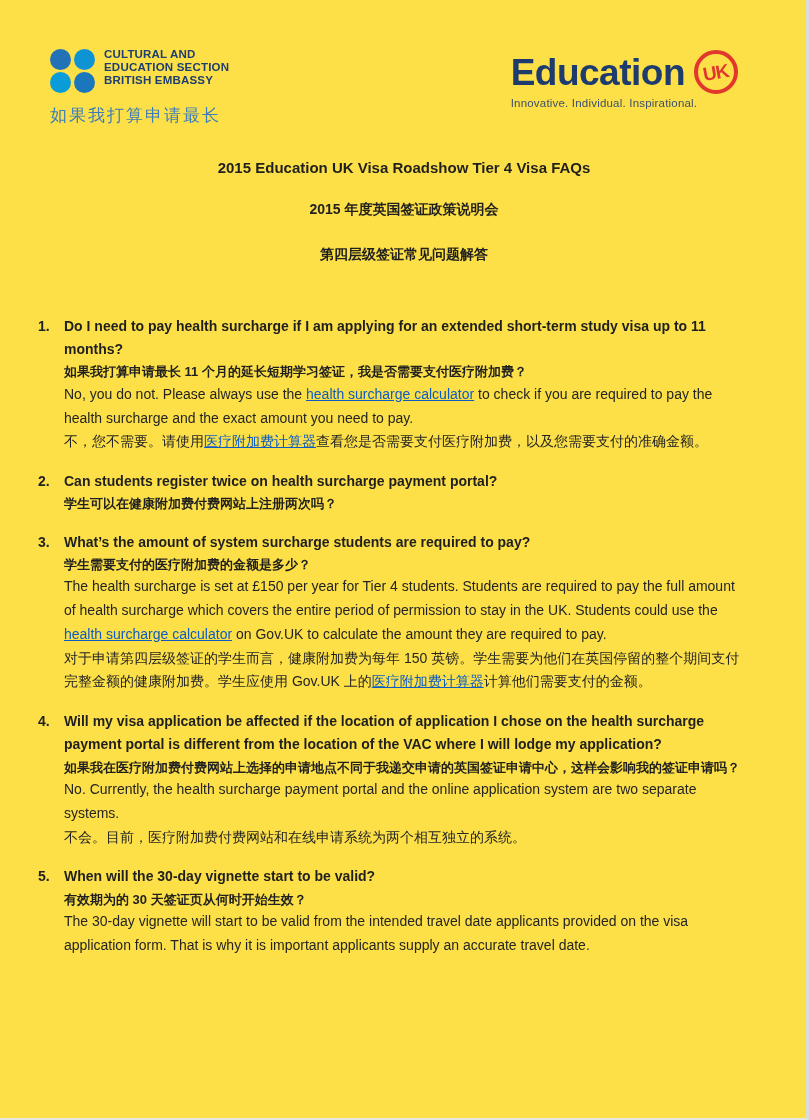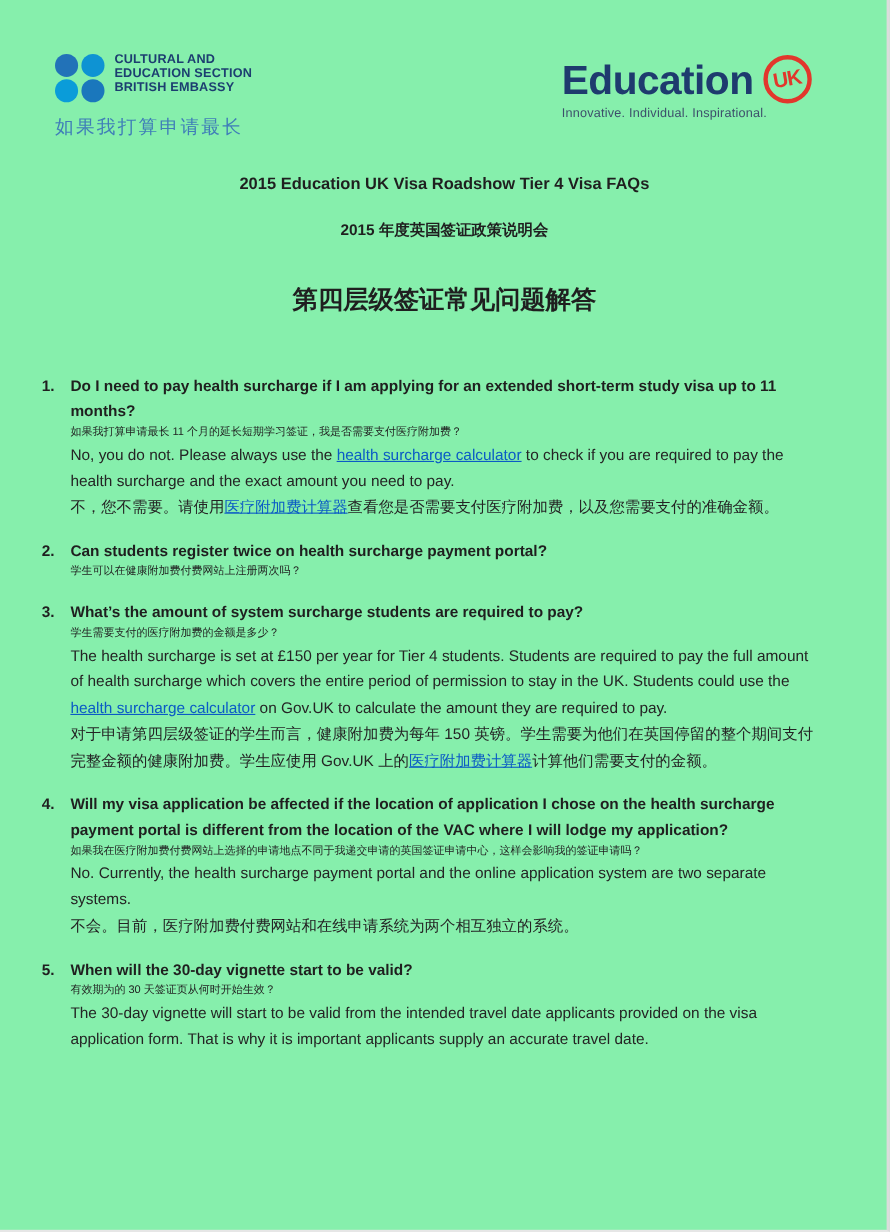--- a/index.html
+++ b/index.html
@@ -7,21 +7,21 @@
   body {
     font-family:"Liberation Sans","DejaVu Sans",sans-serif;
     color:#1f1f1f;
     overflow:hidden;
   }
   .page {
     width:809px; height:1120px;
     padding:48px 36px 0 38px;
     border-right:3px solid #dcdcdc;
     border-bottom:2px solid #e6e6e6;
-    background:#86efac;
+    background:#fde047;
     overflow:hidden;
   }
 
   
   .header { display:flex; justify-content:space-between; align-items:flex-start; padding:0 0 0 12px; }
   .logo-left { display:flex; flex-direction:column; }
   .logo-top { display:flex; align-items:flex-start; }
   .dots { display:grid; grid-template-columns:21px 21px; grid-template-rows:21px 21px; gap:2px 3px; margin-top:1px; }
   .dot { width:21px; height:21px; border-radius:50%; }
   .logo-caps { margin-left:9px; font-weight:700; font-size:11.5px; line-height:13px; letter-spacing:0.2px; }
@@ -35,29 +35,29 @@
     display:flex; align-items:center; justify-content:center;
     flex:none;
   }
   .uk-ring span { font-weight:800; font-size:19px; letter-spacing:-1px; transform:rotate(-10deg); line-height:1; }
   .tagline { font-size:11.5px; margin-top:3px; letter-spacing:0.2px; }
 
   
   .titles { text-align:center; }
   .title-en { font-size:15px; font-weight:700; margin-top:32px; }
   .title-zh1 { font-size:14px; font-weight:700; margin-top:25px; }
-  .title-zh2 { font-size:23px; font-weight:700; margin-top:38px; }
+  .title-zh2 { font-size:14px; font-weight:700; margin-top:27px; }
 
   
   .faq-list { list-style:none; margin-top:51px; padding-right:24px; }
   .faq-item { display:flex; margin-bottom:16px; font-size:14px; }
   .faq-num { flex:none; width:26px; font-weight:700; line-height:1.66; }
   .faq-body { flex:1; }
   .q-en { font-weight:700; line-height:1.66; }
-  .q-zh { font-weight:400; line-height:1.64; font-size:10px; }
+  .q-zh { font-weight:700; line-height:1.64; font-size:13px; }
   .answer { line-height:1.7; color:#242424; }
   .doc-link { text-decoration:underline; cursor:pointer; }
 </style>
 </head>
 <body>
 
 <div class="page">
 
   <div class="header">
 

